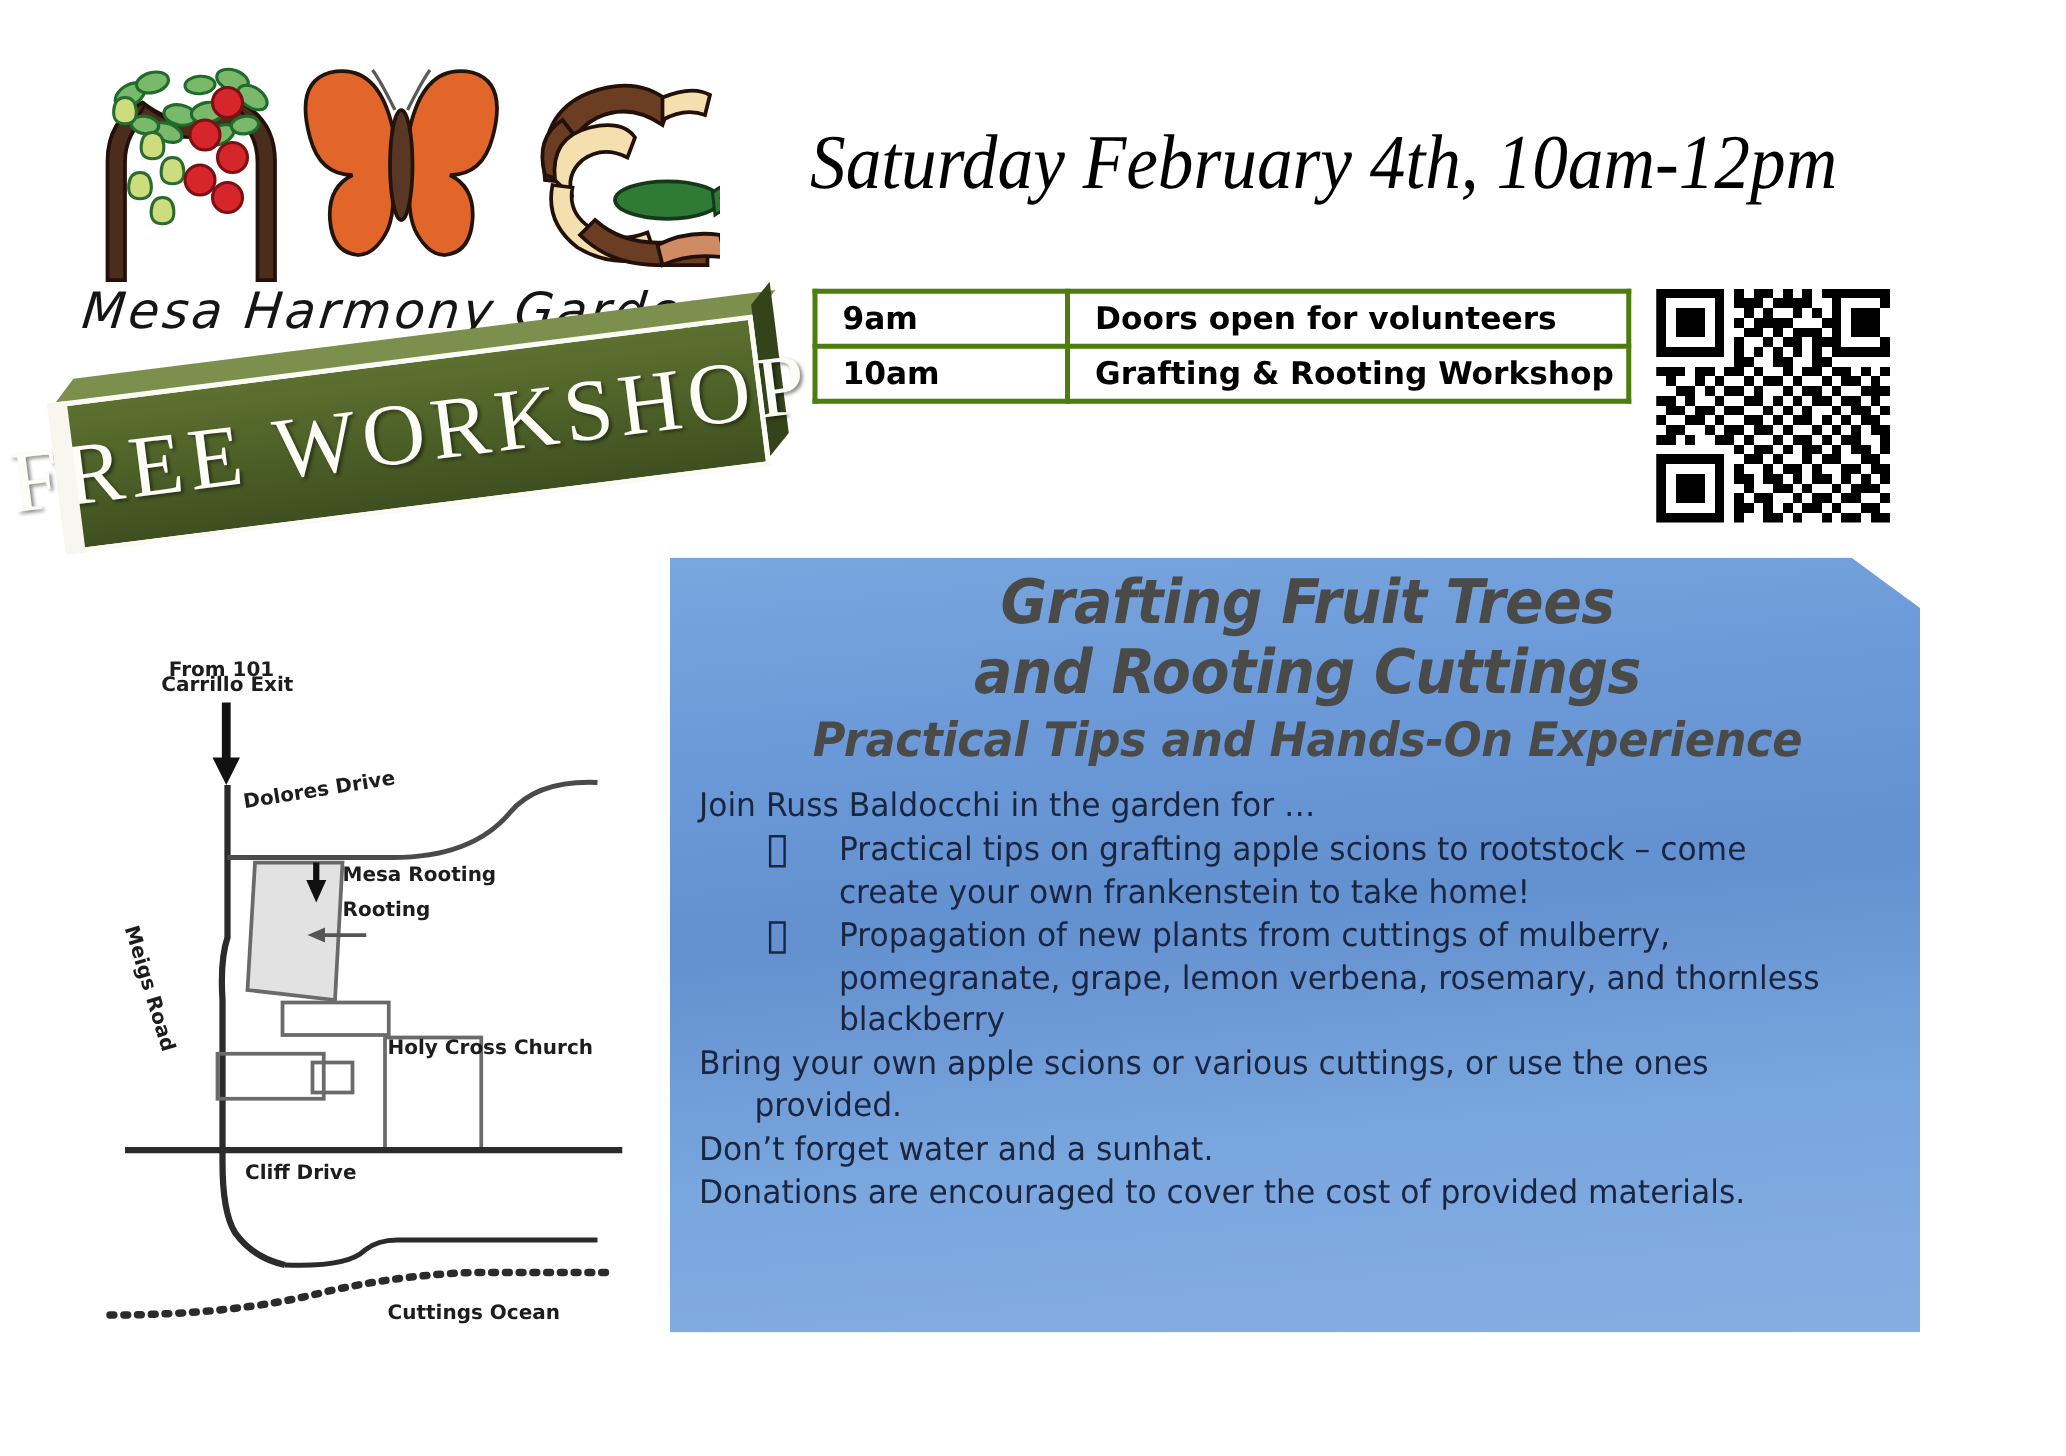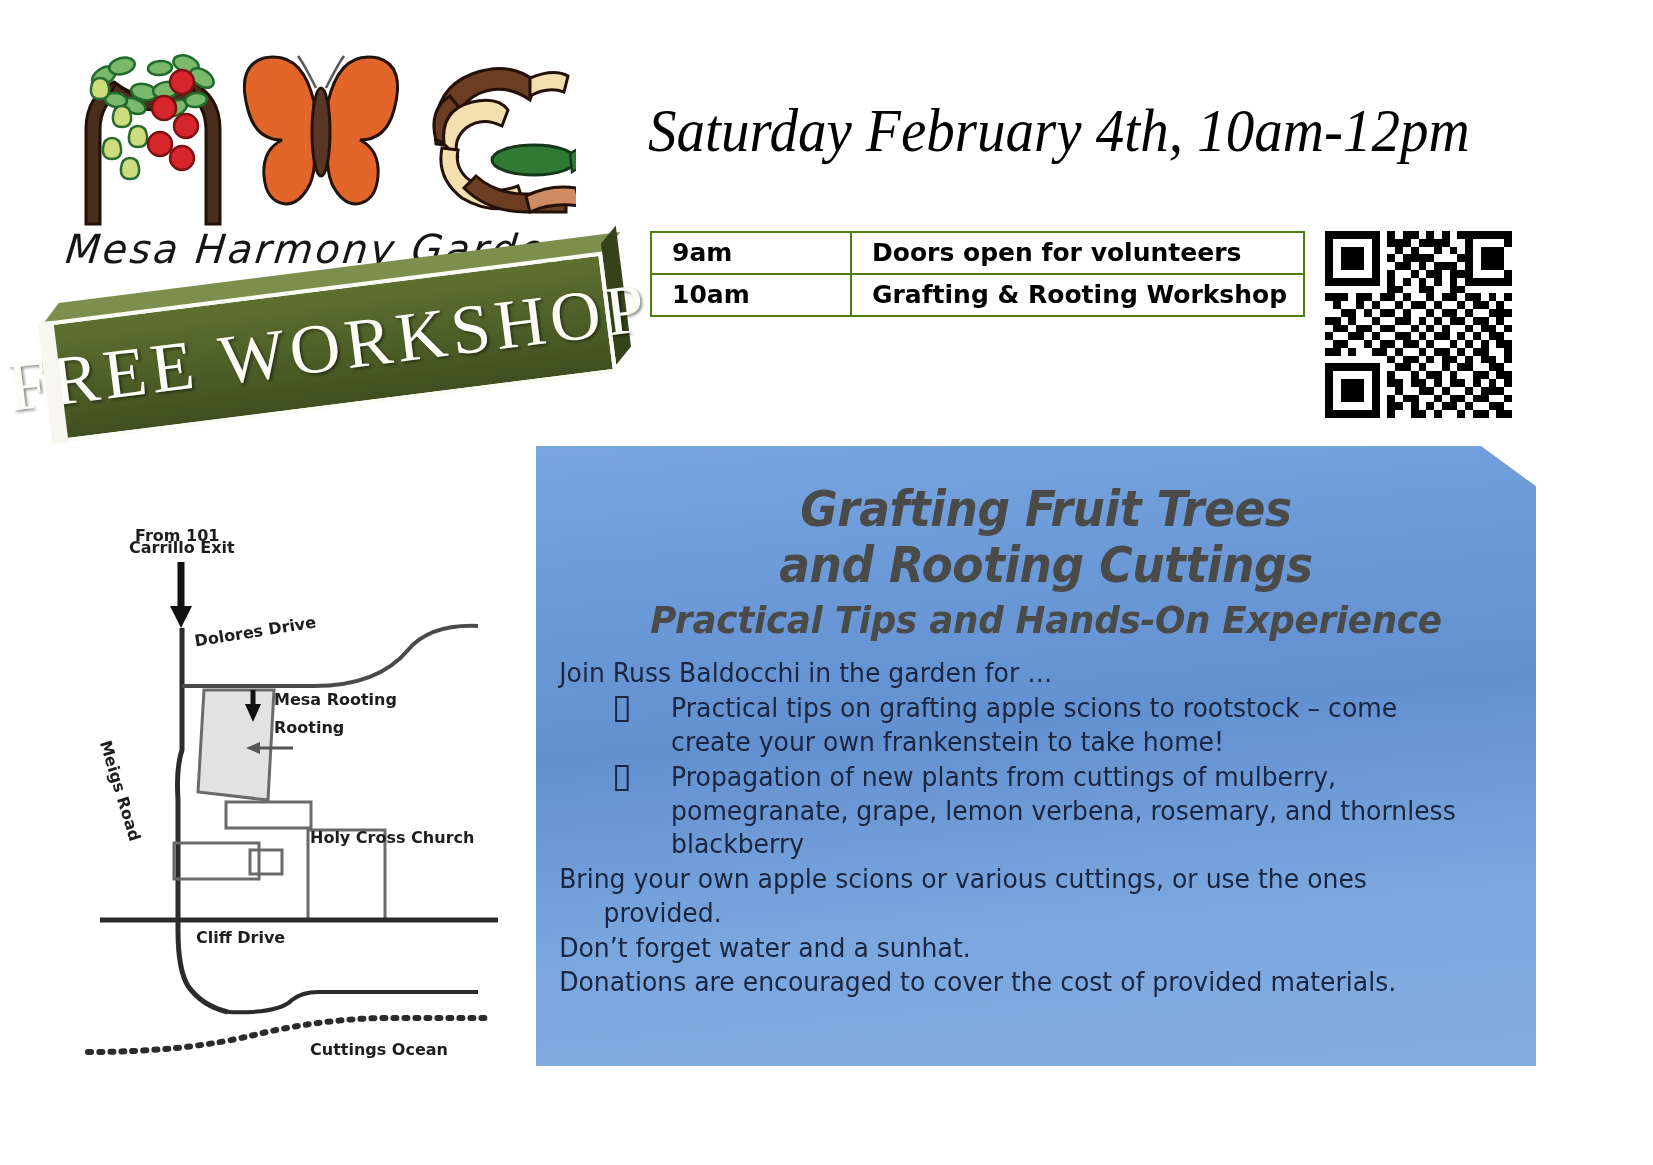--- a/index.html
+++ b/index.html
@@ -60,21 +60,21 @@
     transform:scaleX(.92);transform-origin:left center;
   }
 
   
   #schedule{
     position:absolute;left:650px;top:231px;width:655px;
     border-collapse:collapse;table-layout:fixed;
     font-family:"DejaVu Sans", sans-serif;
   }
   #schedule td{
-    border:2px solid #4d7c0f;padding:4px 0 4px 20px;
+    border:4px solid #4d7c0f;padding:4px 0 4px 20px;
     font-size:25px;font-weight:bold;color:#000;
     vertical-align:top;line-height:1.28;
   }
   #schedule td.time{width:178px;}
 
   
   #qr{position:absolute;left:1325px;top:231px;width:187px;height:187px;background:#fff;}
   #qr svg{display:block;}
 
   
@@ -84,21 +84,21 @@
     -webkit-clip-path:polygon(0 0, 94.5% 0, 100% 6.5%, 100% 100%, 0 100%);
     clip-path:polygon(0 0, 94.5% 0, 100% 6.5%, 100% 100%, 0 100%);
     box-sizing:border-box;
   }
   .panel-h1{
     text-align:center;font-family:"DejaVu Sans", sans-serif;
     font-weight:bold;font-style:italic;font-size:49px;color:#4a4a48;
     line-height:1.14;letter-spacing:-0.5px;
     transform:scaleX(.93);
   }
-  #panel-head{padding-top:36px;margin-left:20px;}
+  #panel-head{padding-top:8px;margin-left:20px;}
   .panel-h2{
     text-align:center;font-family:"DejaVu Sans", sans-serif;
     font-weight:bold;font-style:italic;font-size:38px;color:#4a4a48;
     line-height:1.2;margin-top:4px;letter-spacing:-0.3px;
     transform:scaleX(.94);
   }
   #panel-body{
     margin-top:14px;padding:0 22px 0 24px;
     font-family:"DejaVu Sans", sans-serif;
     font-size:26px;color:#1a2540;line-height:1.30;

